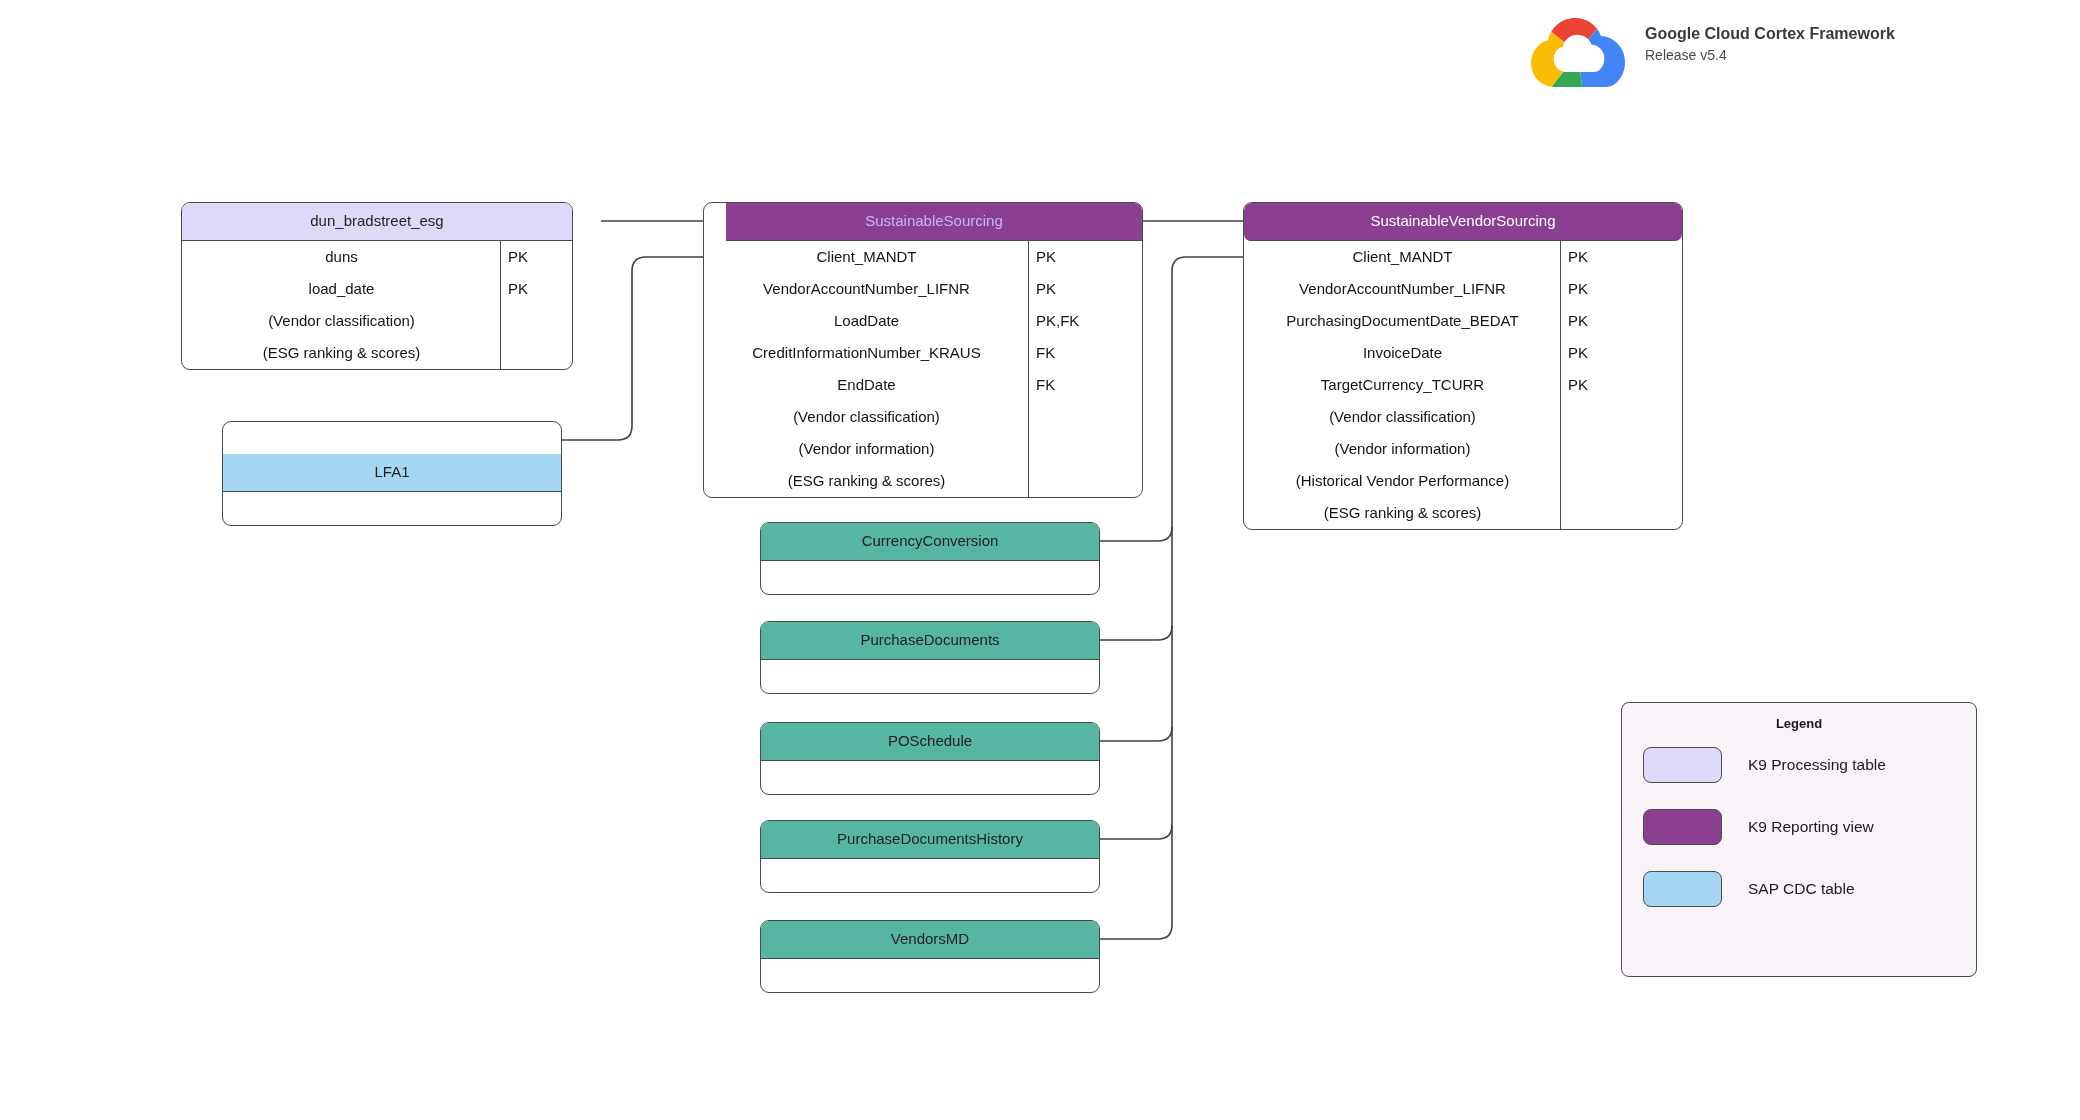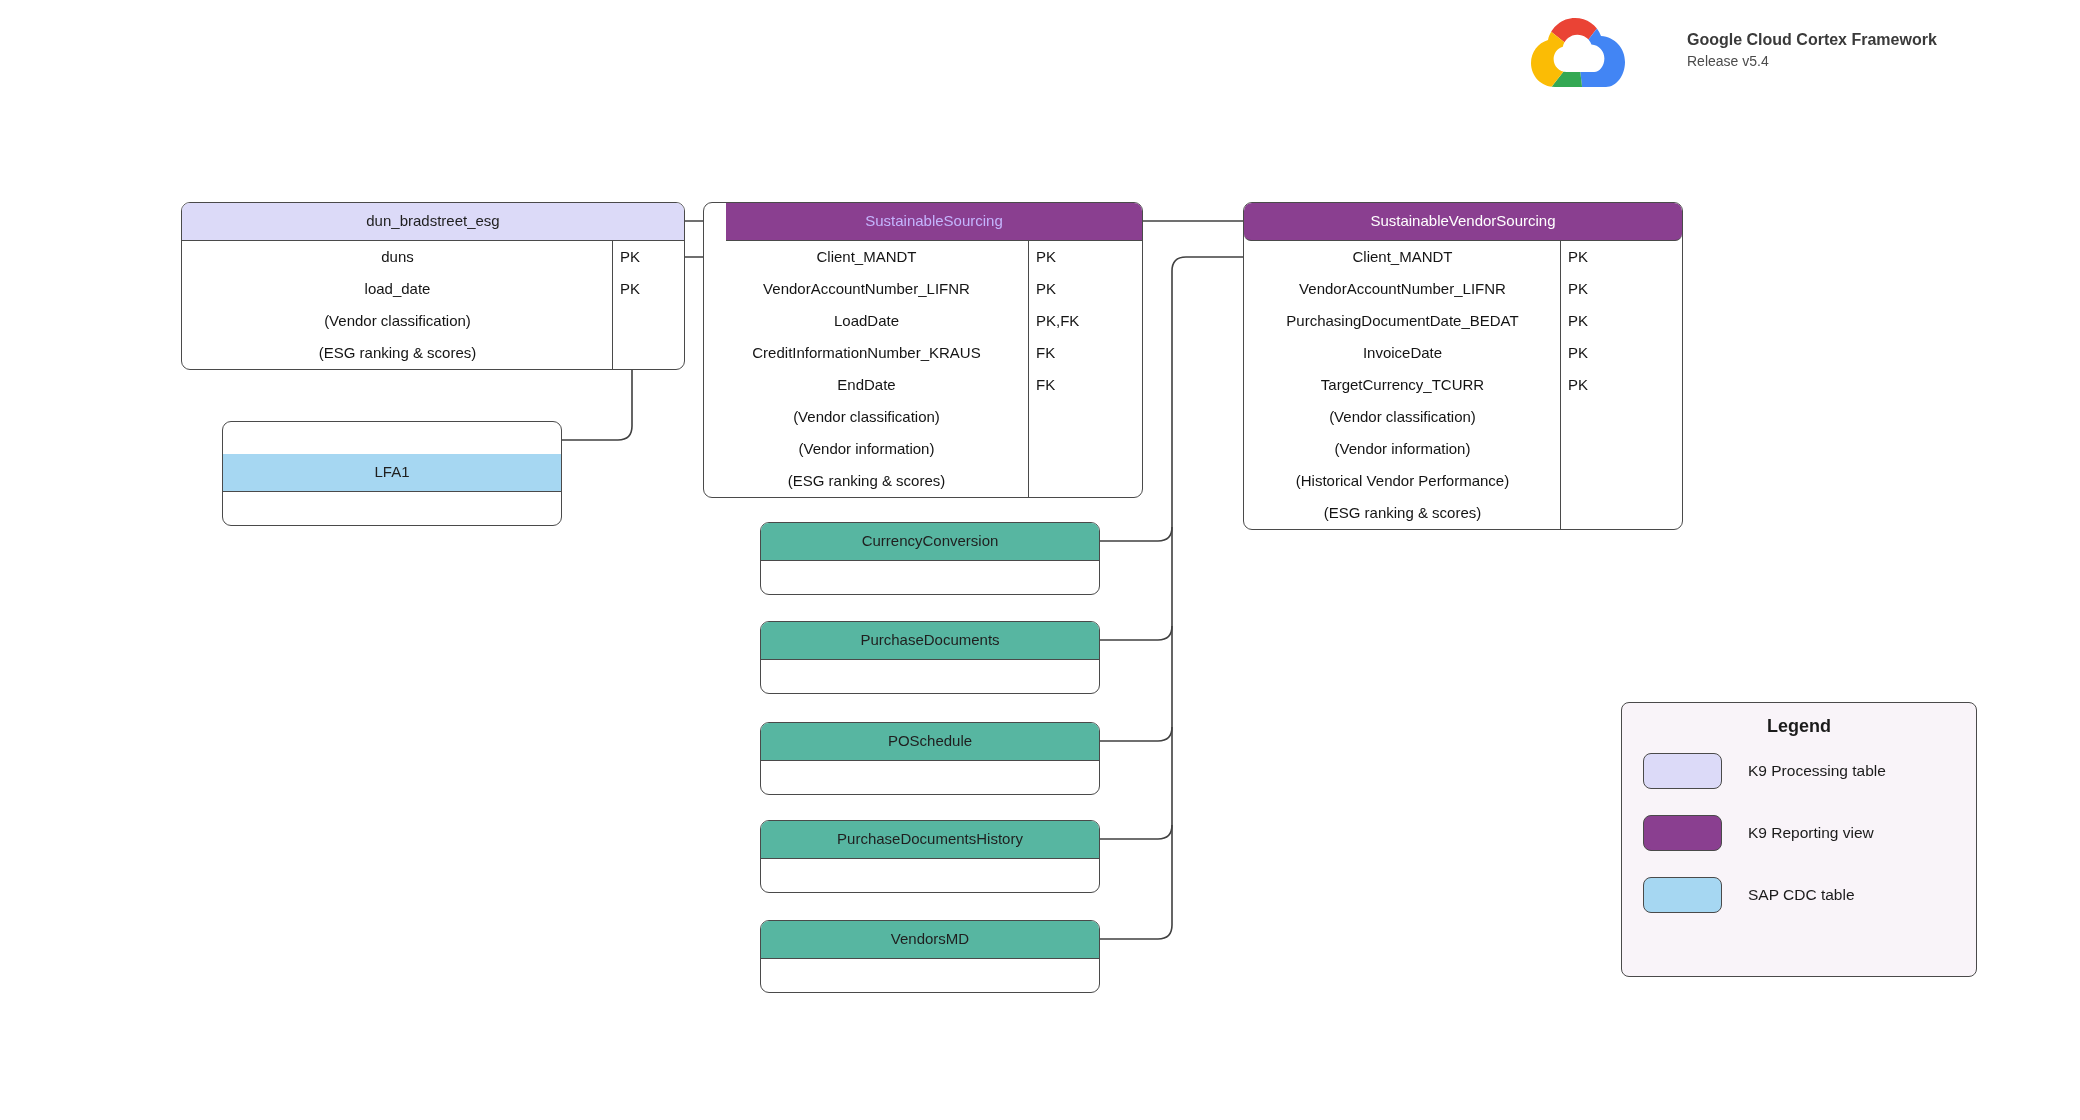--- a/index.html
+++ b/index.html
@@ -21,29 +21,29 @@
   }
   .ebody{position:relative;}
   .erow{display:flex;height:32px;line-height:32px;font-size:15px;color:#141414;}
   .erow.empty{height:33px;}
   .fname{flex:1;text-align:center;white-space:nowrap;overflow:hidden;}
   .klabel{box-sizing:border-box;padding-left:7px;text-align:left;white-space:nowrap;font-size:15px;color:#141414;}
   .pkdiv{position:absolute;top:0;bottom:0;width:1.3px;background:#4a4a4a;}
   
   #brand{position:absolute;left:1528px;top:9px;}
   #brand-logo{position:absolute;left:0;top:0;}
-  #brand-text{position:absolute;left:117px;top:22px;white-space:nowrap;margin-left:42px;}
+  #brand-text{position:absolute;left:117px;top:16px;white-space:nowrap;}
   #brand-title{font-size:16px;font-weight:700;color:#3a3a3a;}
   #brand-subtitle{font-size:14px;color:#4b4b4b;margin-top:4px;}
   
   #legend{
     position:absolute;left:1621px;top:702px;width:356px;height:275px;box-sizing:border-box;
     background:#f9f4f9;border:1.5px solid #4a4a4a;border-radius:8px;
   }
-  #legend-title{margin-top:13px;text-align:center;font-size:18px;font-weight:700;color:#1b1b1b;}
+  #legend-title{margin-top:13px;text-align:center;font-size:13px;font-weight:700;color:#1b1b1b;}
   #legend-items{margin-top:16px;padding-left:21px;display:flex;flex-direction:column;gap:26px;}
   .litem{display:flex;align-items:center;text-align:center;}
   .lswatch{width:79px;height:36px;border:1.5px solid #4a4a4a;border-radius:8px;box-sizing:border-box;}
   .llabel{margin-left:26px;font-size:15.5px;color:#1b1b1b;white-space:nowrap;}
 </style>
 </head>
 <body>
 
 <div id="canvas">
 
@@ -52,21 +52,21 @@
       <path d="M 1143 221 H 1243"></path>
       <path d="M 562 440 H 618 Q 632 440 632 426 V 271 Q 632 257 646 257 H 703"></path>
       <path d="M 1243 257 H 1186 Q 1172 257 1172 271 V 925 Q 1172 939 1158 939 H 1100"></path>
       <path d="M 1100 541 H 1158 Q 1172 541 1172 527"></path>
       <path d="M 1100 640 H 1158 Q 1172 640 1172 626"></path>
       <path d="M 1100 741 H 1158 Q 1172 741 1172 727"></path>
       <path d="M 1100 839 H 1158 Q 1172 839 1172 825"></path>
     </svg>
 
   <div id="tables-layer">
-      <div class="etable" style="left: 181px; top: 202px; width: 504px;">
+      <div class="etable" style="left: 181px; top: 202px; width: 392px;">
         <div class="ehead" style="background: rgb(220, 218, 248); color: rgb(31, 31, 31);">dun_bradstreet_esg</div>
         <div class="ebody">
           <div class="erow">
             <div class="fname">duns</div>
             <div class="klabel" style="width: 71px;">PK</div>
           </div>
           <div class="erow">
             <div class="fname">load_date</div>
             <div class="klabel" style="width: 71px;">PK</div>
           </div>

